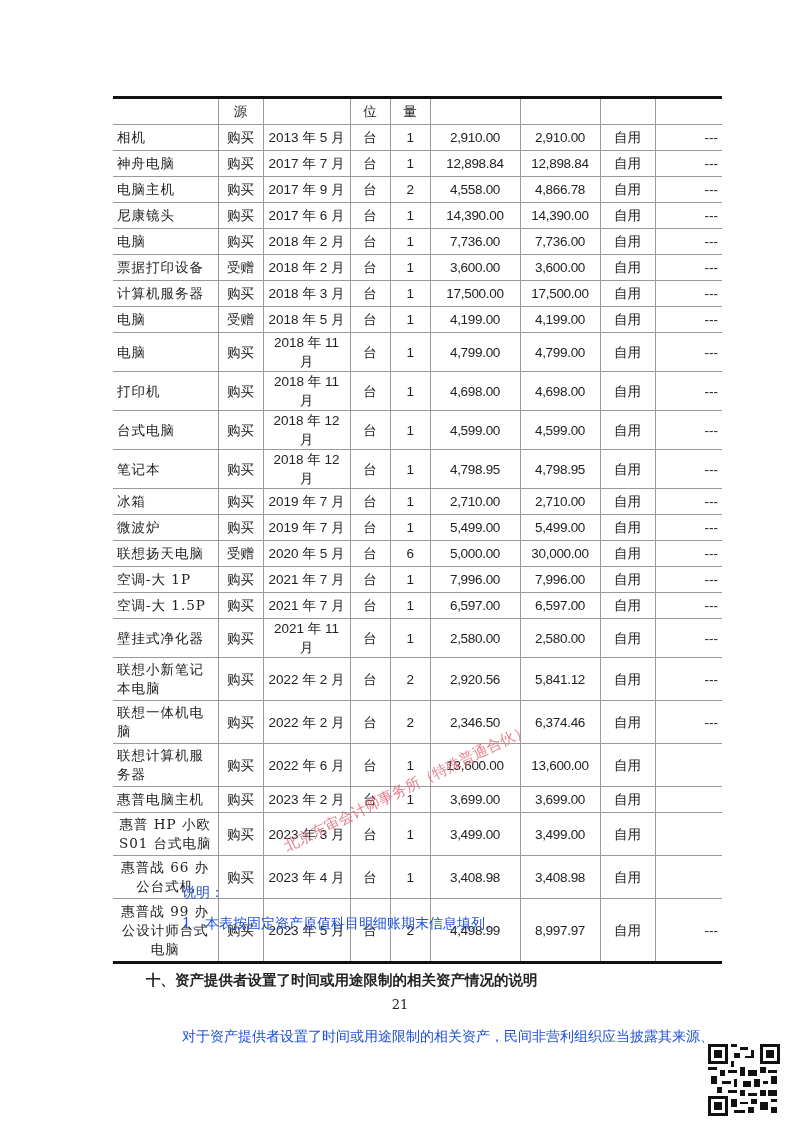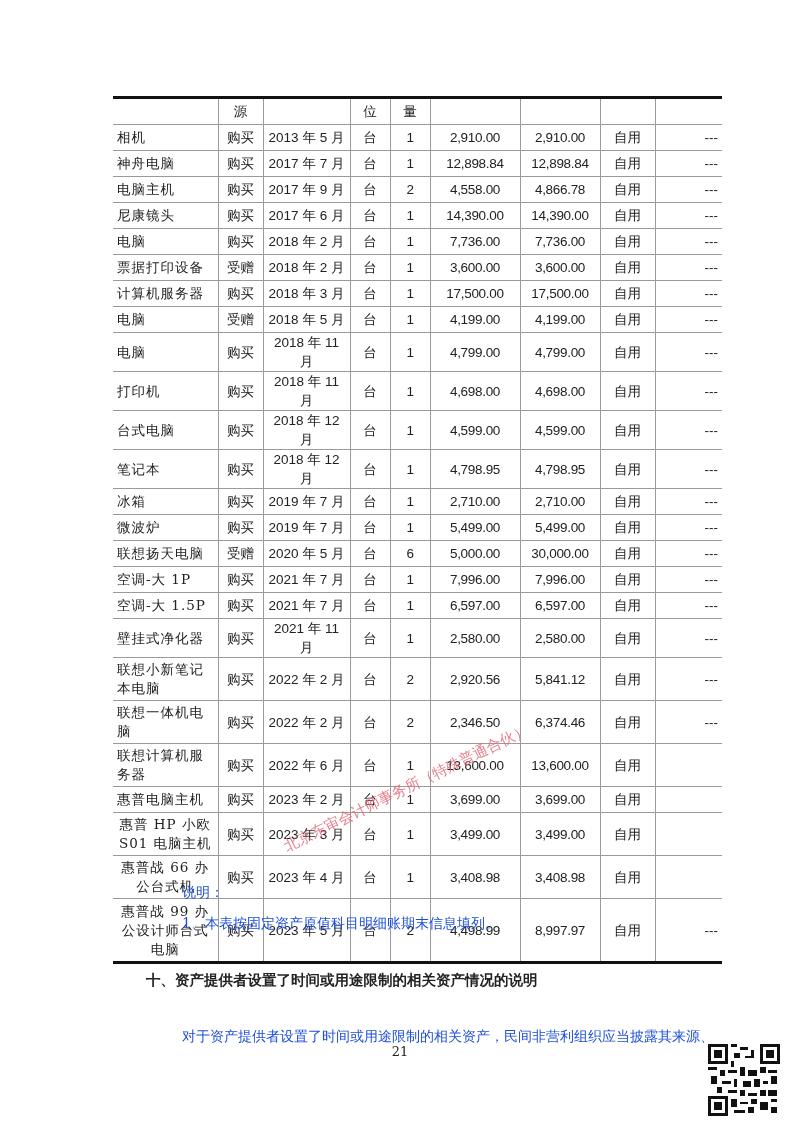--- a/index.html
+++ b/index.html
@@ -18,21 +18,21 @@
   td.name { text-align:left; padding-left:6px; letter-spacing:1px;margin-top:16px; }
   td.name.cc { text-align:center; }
   td.dash { text-align:right; padding-right:10px; font-family:"Liberation Sans", sans-serif; }
   td.date { text-align:center; font-family:"Liberation Sans", sans-serif; font-size:13px; }
   tr.r1 td { height:25px; }
   tr.r2 td { height:42px; }
   tr.r3 td { height:62px; }
   tr.hdr td { height:25px; }
   .notes { position:absolute; left:146px; font-size:14px; color:#1d4ed8;margin-left:36px; }
   .h10 { position:absolute; left:146px; top:971px; font-size:14.5px; font-weight:bold; font-family:"DejaVu Sans", sans-serif; }
-  .pageno { position:absolute; left:0; width:800px; top:1044px; text-align:center; font-size:13px; }
+  .pageno { position:absolute; left:0; width:800px; top:997px; text-align:center; font-size:13px; }
   .stamp { position:absolute; left:285px; top:838px; font-size:15px; color:#e26a7a;
            transform:rotate(-26deg); transform-origin:left center; white-space:nowrap;
            opacity:0.85; font-family:"DejaVu Sans", sans-serif; letter-spacing:0px; }
   .qr { position:absolute; left:708px; top:1042px; width:72px; height:76px; }
 </style>
 </head>
 <body>
 
 <div class="page">
 
@@ -296,21 +296,21 @@
           <td class="ctr">购买</td>
           <td class="date">2023 年 2 月</td>
           <td class="ctr">台</td>
           <td class="num">1</td>
           <td class="num">3,699.00</td>
           <td class="num">3,699.00</td>
           <td class="ctr">自用</td>
           <td class="dash"></td>
         </tr>
         <tr class="r2">
-          <td class="name cc">惠普 HP 小欧 S01 电脑主机</td>
+          <td class="name cc">惠普 HP 小欧 S01 台式电脑</td>
           <td class="ctr">购买</td>
           <td class="date">2023 年 3 月</td>
           <td class="ctr">台</td>
           <td class="num">1</td>
           <td class="num">3,499.00</td>
           <td class="num">3,499.00</td>
           <td class="ctr">自用</td>
           <td class="dash"></td>
         </tr>
         <tr class="r2">

